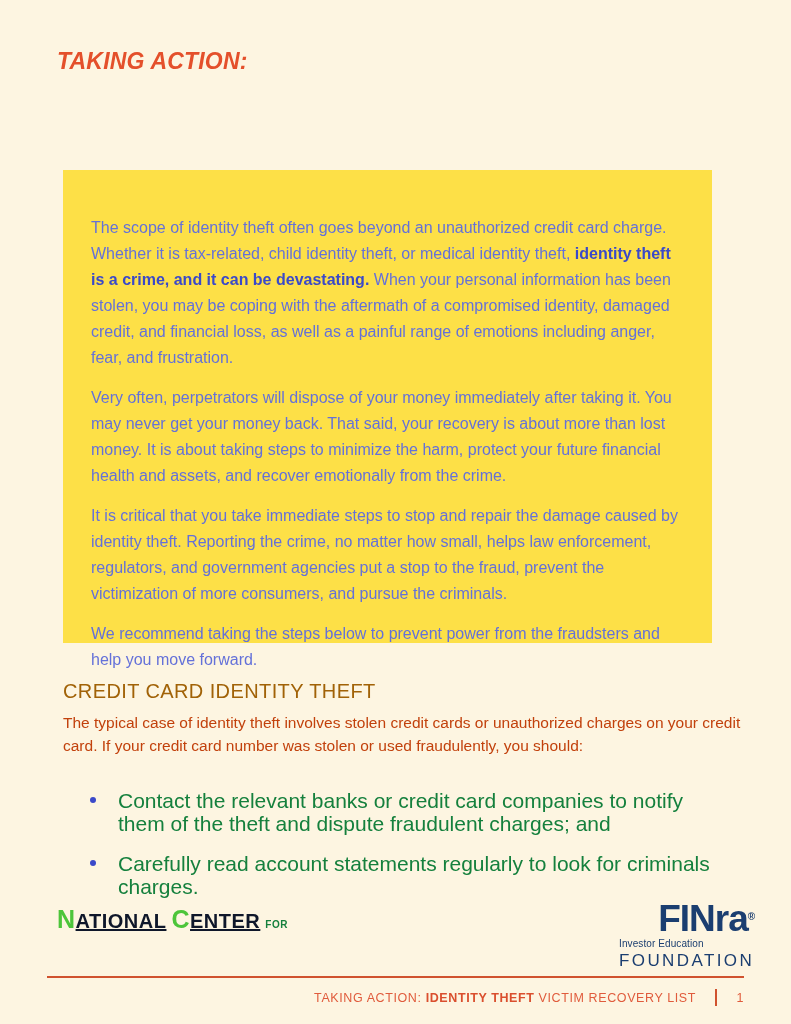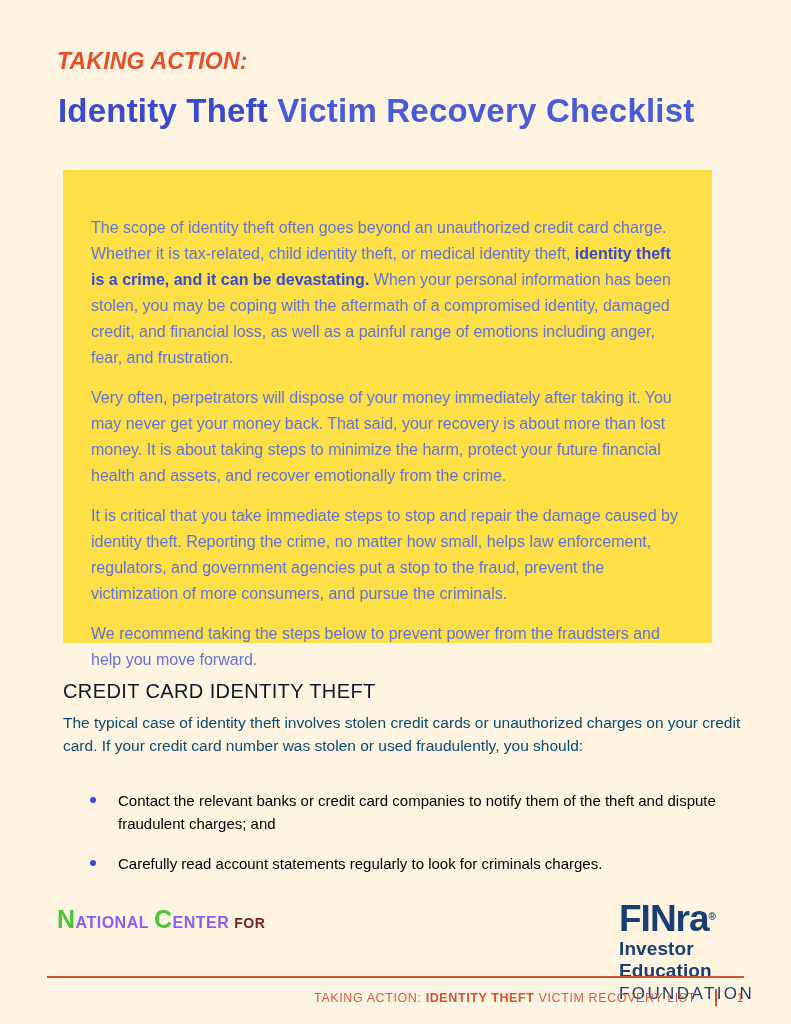--- a/index.html
+++ b/index.html
@@ -47,91 +47,92 @@
     line-height: 26px;
     color: #6471d9;
     margin-bottom: 14px;
   }
   .intro-box p .bold { font-weight: bold; color: #3a49c9; }
   
   .section-heading {
     position: absolute;
     left: 63px; top: 680px;
     font-size: 20px;
-    color: #0f172a;
+    color: #a16207;
     letter-spacing: 0.4px;
   }
   .section-intro {
     position: absolute;
     left: 63px; top: 711px;
     width: 695px;
     font-size: 15.5px;
     line-height: 23px;
-    color: #0c4a6e;
+    color: #c2410c;
   }
   .bullet-list {
     position: absolute;
     left: 90px; top: 789px;
     width: 630px;
   }
   .bullet-item {
     display: flex;
     margin-bottom: 17px;
   }
   .bullet-dot {
     width: 6px; height: 6px;
     border-radius: 50%;
     background: #3a49c9;
     margin: 8px 22px 0 0;
     flex: 0 0 6px;
   }
   .bullet-text {
-    font-size: 15px;
+    font-size: 21px;
     line-height: 23px;
-    color: #000000;
+    color: #15803d;
   }
   
   .ncvc-logo {
     position: absolute;
     left: 57px; top: 908px;
     font-weight: bold;
     line-height: 22px;
     white-space: nowrap;
   }
   .ncvc-line { display: block; }
   .ncvc-logo span { letter-spacing: 0.5px; }
   .ncvc-big   { font-size: 25px; color: #4dc53a; }
-  .ncvc-blue  { font-size: 16px; color: #8b5cf6; }
-  .ncvc-dark  { font-size: 14px; color: #7f1d1d; }
+  .ncvc-blue  { font-size: 20px; color: #0f172a; text-decoration: underline; }
+  .ncvc-dark  { font-size: 10px; color: #15803d; }
   .ncvc-sp    { display: inline-block; width: 5px; }
   
   .finra-logo {
     position: absolute;
     left: 619px; top: 901px;
     color: #1b3e70;
     text-align: left;
   }
   .finra-wordmark {
     font-size: 37px;
     font-weight: bold;
     letter-spacing: -1px;
     line-height: 36px;
     color: #1b3e70;
     position: relative;
+    text-align: right;
   }
   .finra-reg {
     font-size: 10px;
     font-weight: bold;
     vertical-align: top;
     position: relative;
     top: -2px;
   }
   .finra-line1 {
-    font-size: 19px;
-    font-weight: bold;
+    font-size: 10px;
+    font-weight: normal;
     margin-top: 1px;
     letter-spacing: 0.1px;
   }
   .finra-line2 {
     font-size: 17px;
     letter-spacing: 2.4px;
     margin-top: 2px;
   }
   
   .footer-rule {
@@ -158,21 +159,20 @@
     margin: 0 17px 0 19px;
   }
   .footer-page-num { min-width: 10px; text-align: right; }
 </style>
 </head>
 <body>
 
 <div class="page">
 
   <div class="kicker">TAKING ACTION:</div>
-  <h1 class="title"><span class="bold">Identity Theft</span><span> Victim Recovery Checklist</span></h1>
 
   <div class="intro-box">
     <p><span>The scope of identity theft often goes beyond an unauthorized credit card charge. Whether it is tax-related, child identity theft, or medical identity theft, </span><span class="bold">identity theft is a crime, and it can be devastating.</span><span> When your personal information has been stolen, you may be coping with the aftermath of a compromised identity, damaged credit, and financial loss, as well as a painful range of emotions including anger, fear, and frustration.</span></p>
     <p>Very often, perpetrators will dispose of your money immediately after taking it. You may never get your money back. That said, your recovery is about more than lost money. It is about taking steps to minimize the harm, protect your future financial health and assets, and recover emotionally from the crime.</p>
     <p>It is critical that you take immediate steps to stop and repair the damage caused by identity theft. Reporting the crime, no matter how small, helps law enforcement, regulators, and government agencies put a stop to the fraud, prevent the victimization of more consumers, and pursue the criminals.</p>
     <p>We recommend taking the steps below to prevent power from the fraudsters and help you move forward.</p>
   </div>
 
   <div class="section-heading">CREDIT CARD IDENTITY THEFT</div>
   <div class="section-intro">The typical case of identity theft involves stolen credit cards or unauthorized charges on your credit card. If your credit card number was stolen or used fraudulently, you should:</div>

